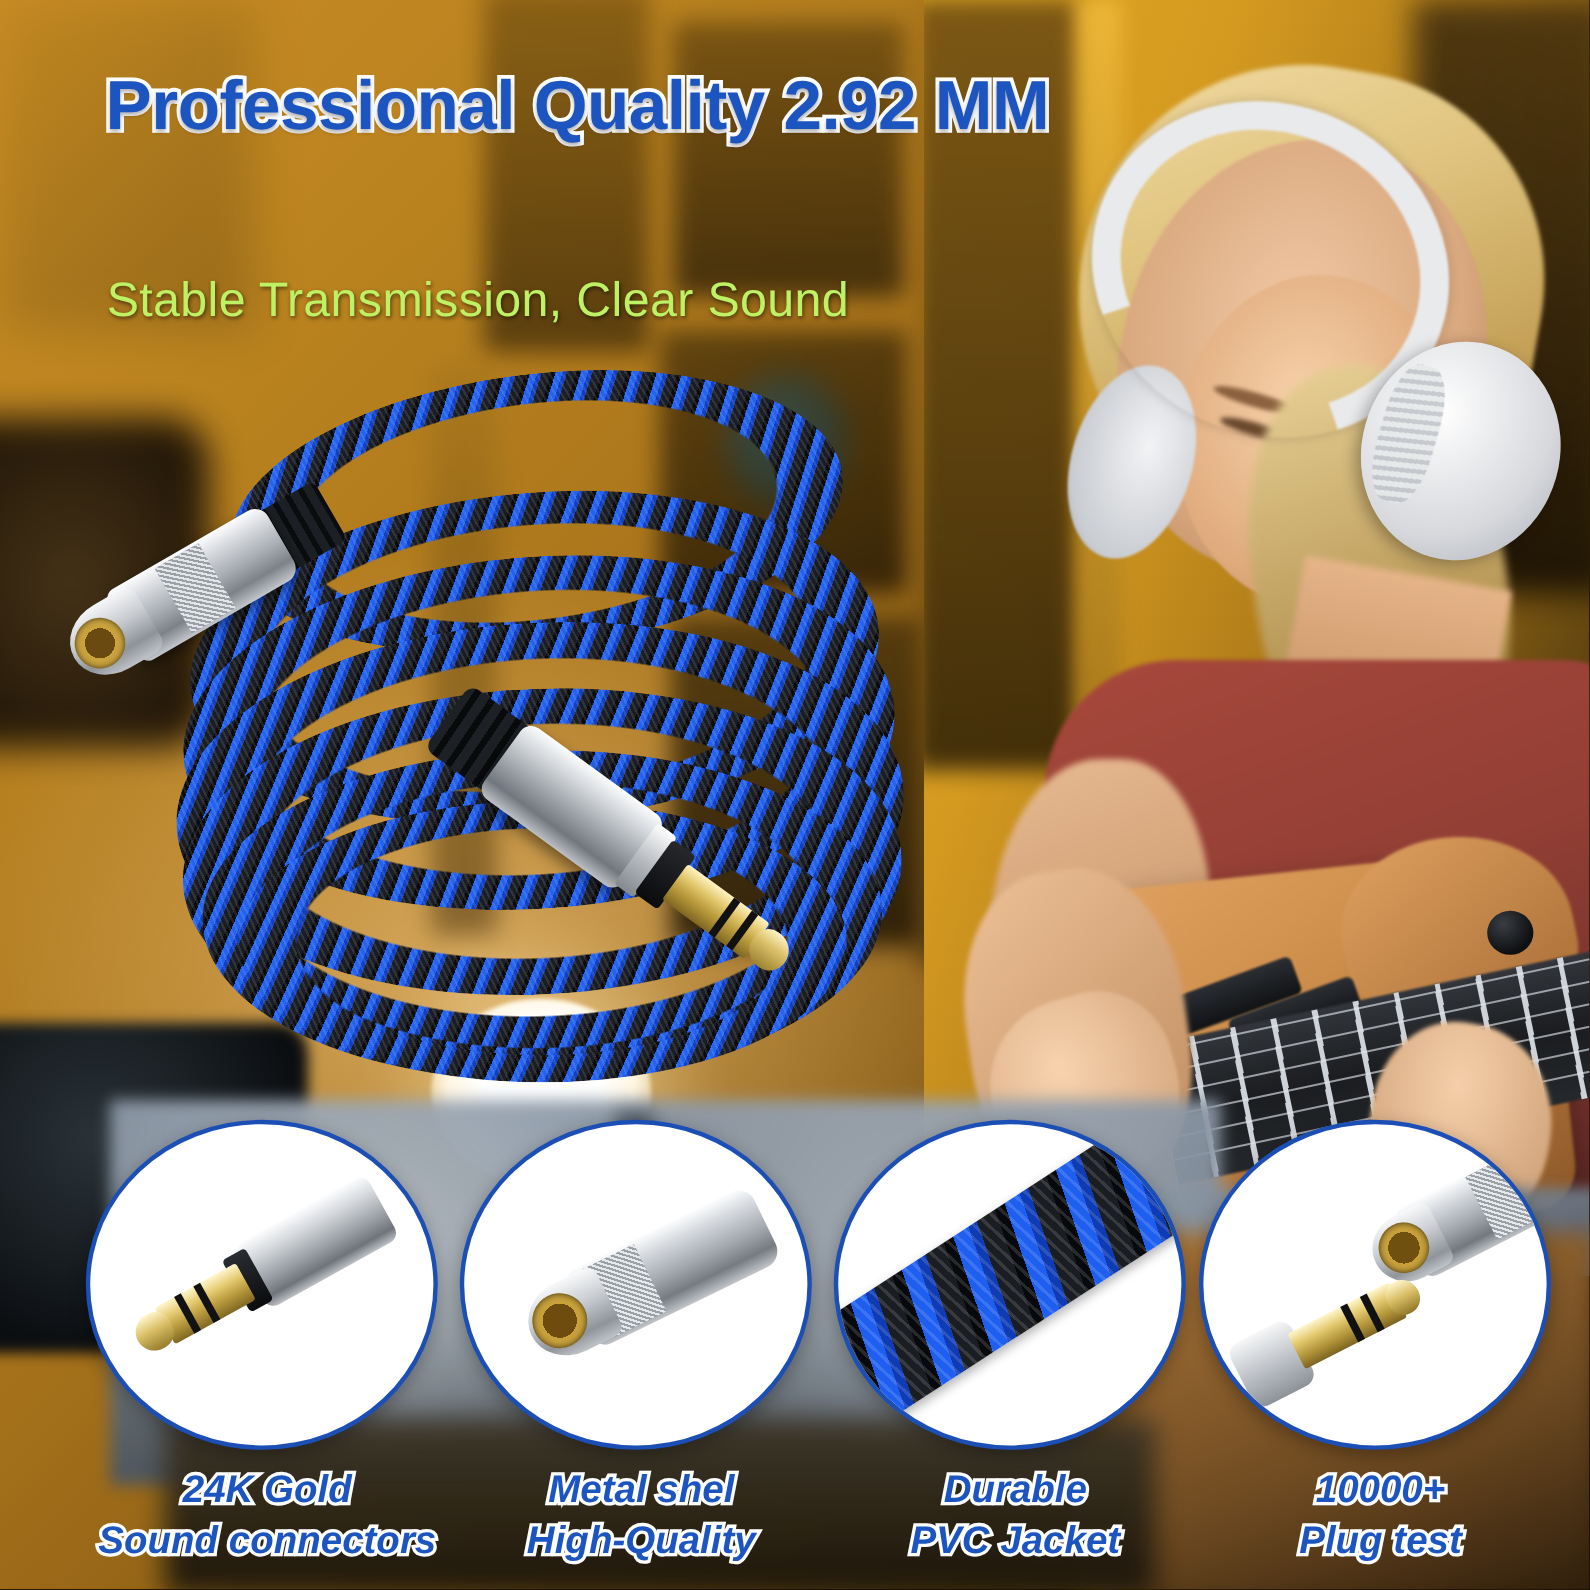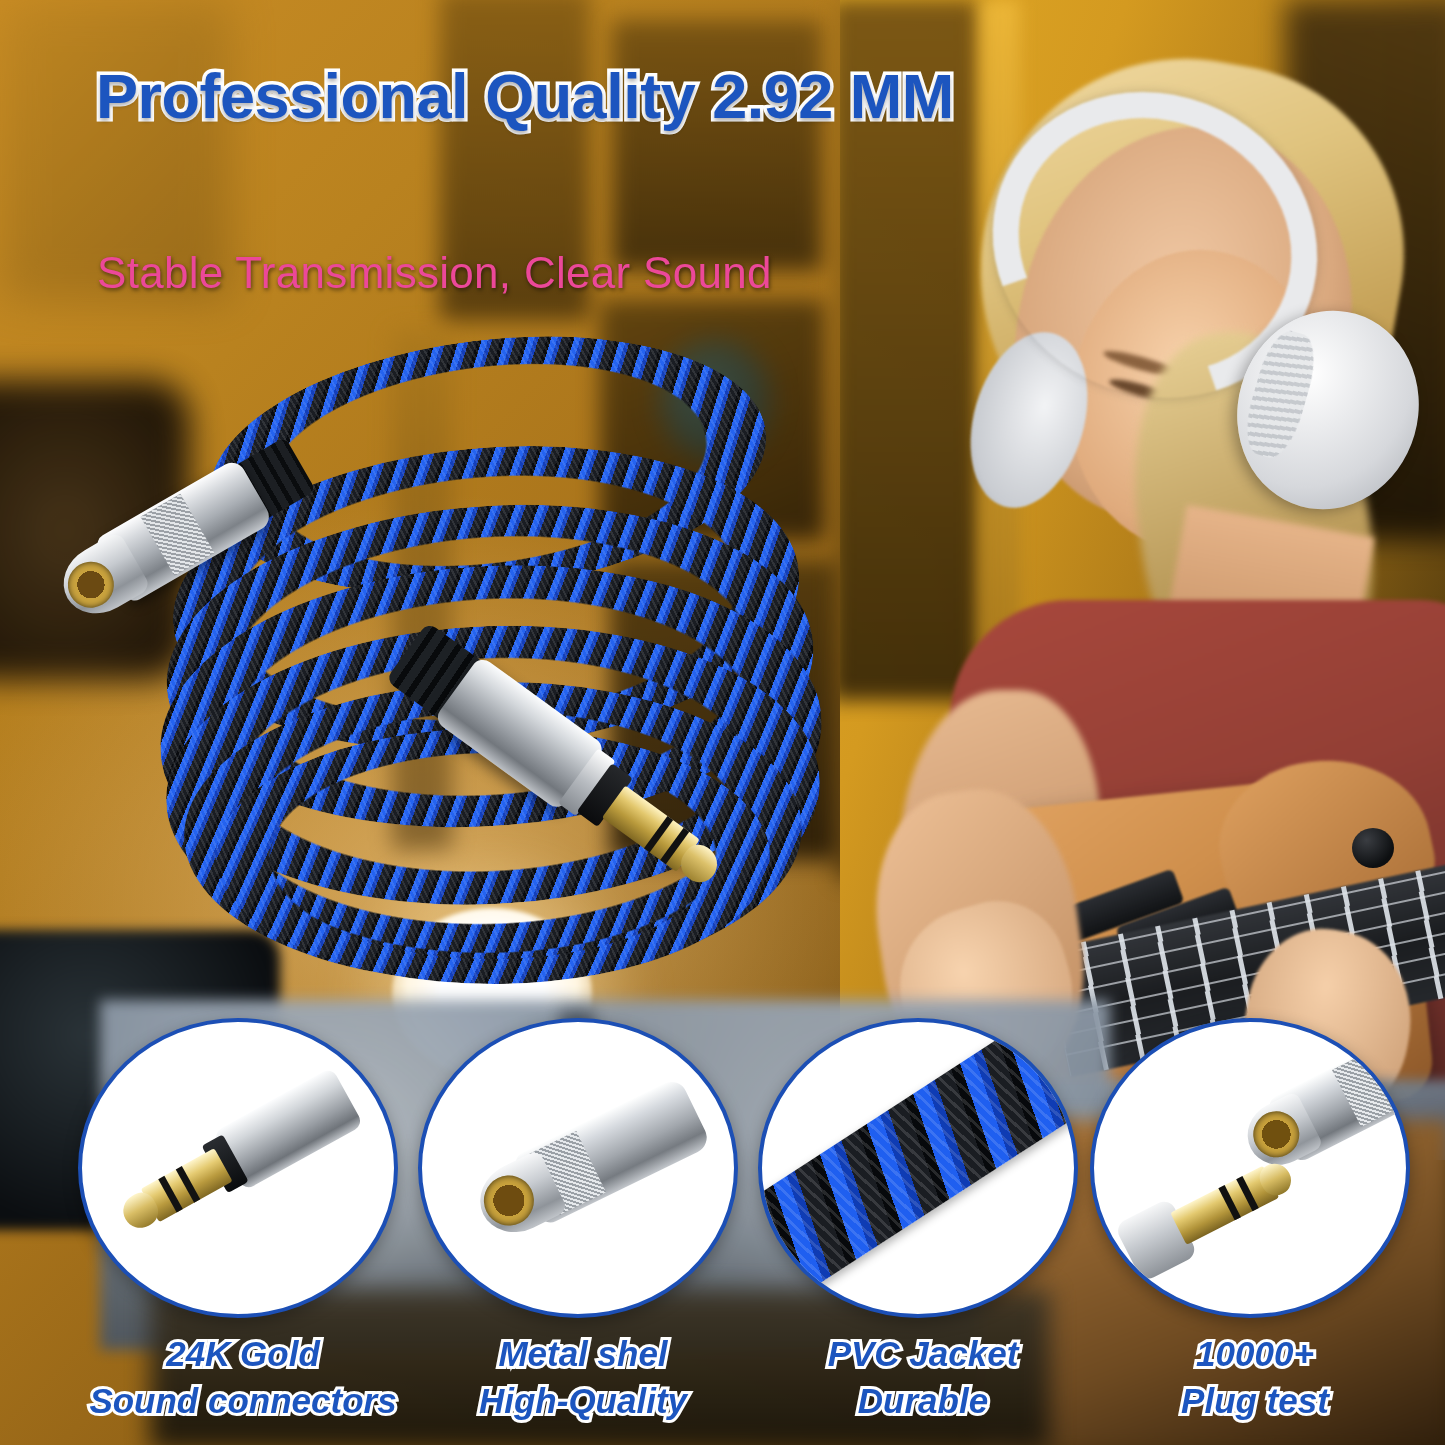--- a/index.html
+++ b/index.html
@@ -195,21 +195,21 @@
       background:linear-gradient(180deg,#fff4c8,#dcc16a 40%,#9d8230);}
 
   
   .title{ position:absolute; left:96px; top:55px; width:900px;
       font-size:63px; line-height:82px; font-weight:700; font-stretch:condensed;
       letter-spacing:-0.5px; color:#1c55bf;
       -webkit-text-stroke:7px #ffffff; paint-order:stroke fill;
       text-shadow:0 3px 4px rgba(0,0,0,.30); }
   .title span{ display:block; }
   .subtitle{ position:absolute; left:97px; top:248px; font-size:44px; font-weight:400;
-      color:#ec4899; text-shadow:1px 2px 4px rgba(0,0,0,.55); letter-spacing:.3px;}
+      color:#bef264; text-shadow:1px 2px 4px rgba(0,0,0,.55); letter-spacing:.3px;}
 
   
   .features{ position:absolute; left:0; top:1018px; width:1445px; height:427px; }
   .feat{ position:absolute; top:0; width:330px; }
   .feat-0{ left:78px; } .feat-1{ left:418px; } .feat-2{ left:758px; } .feat-3{ left:1090px; }
 
   .circle{ position:relative; width:320px; height:300px; border-radius:50%;
       background:#ffffff; border:4px solid #1c4fb5; overflow:hidden;
       box-shadow:0 5px 16px rgba(0,0,0,.30); }
 
@@ -420,22 +420,22 @@
         <span>Metal shel</span>
         <span>High-Quality</span>
       </div>
     </div>
 
     <div class="feat feat-2">
       <div class="circle">
         <div class="ic-braid"></div>
       </div>
       <div class="feat-label">
+        <span>Durable</span>
         <span>PVC Jacket</span>
-        <span>Durable</span>
       </div>
     </div>
 
     <div class="feat feat-3">
       <div class="circle">
         <div class="ic-pair">
           <div class="pf">
             <div class="jb"></div>
             <div class="kn"></div>
             <div class="tp"></div>

